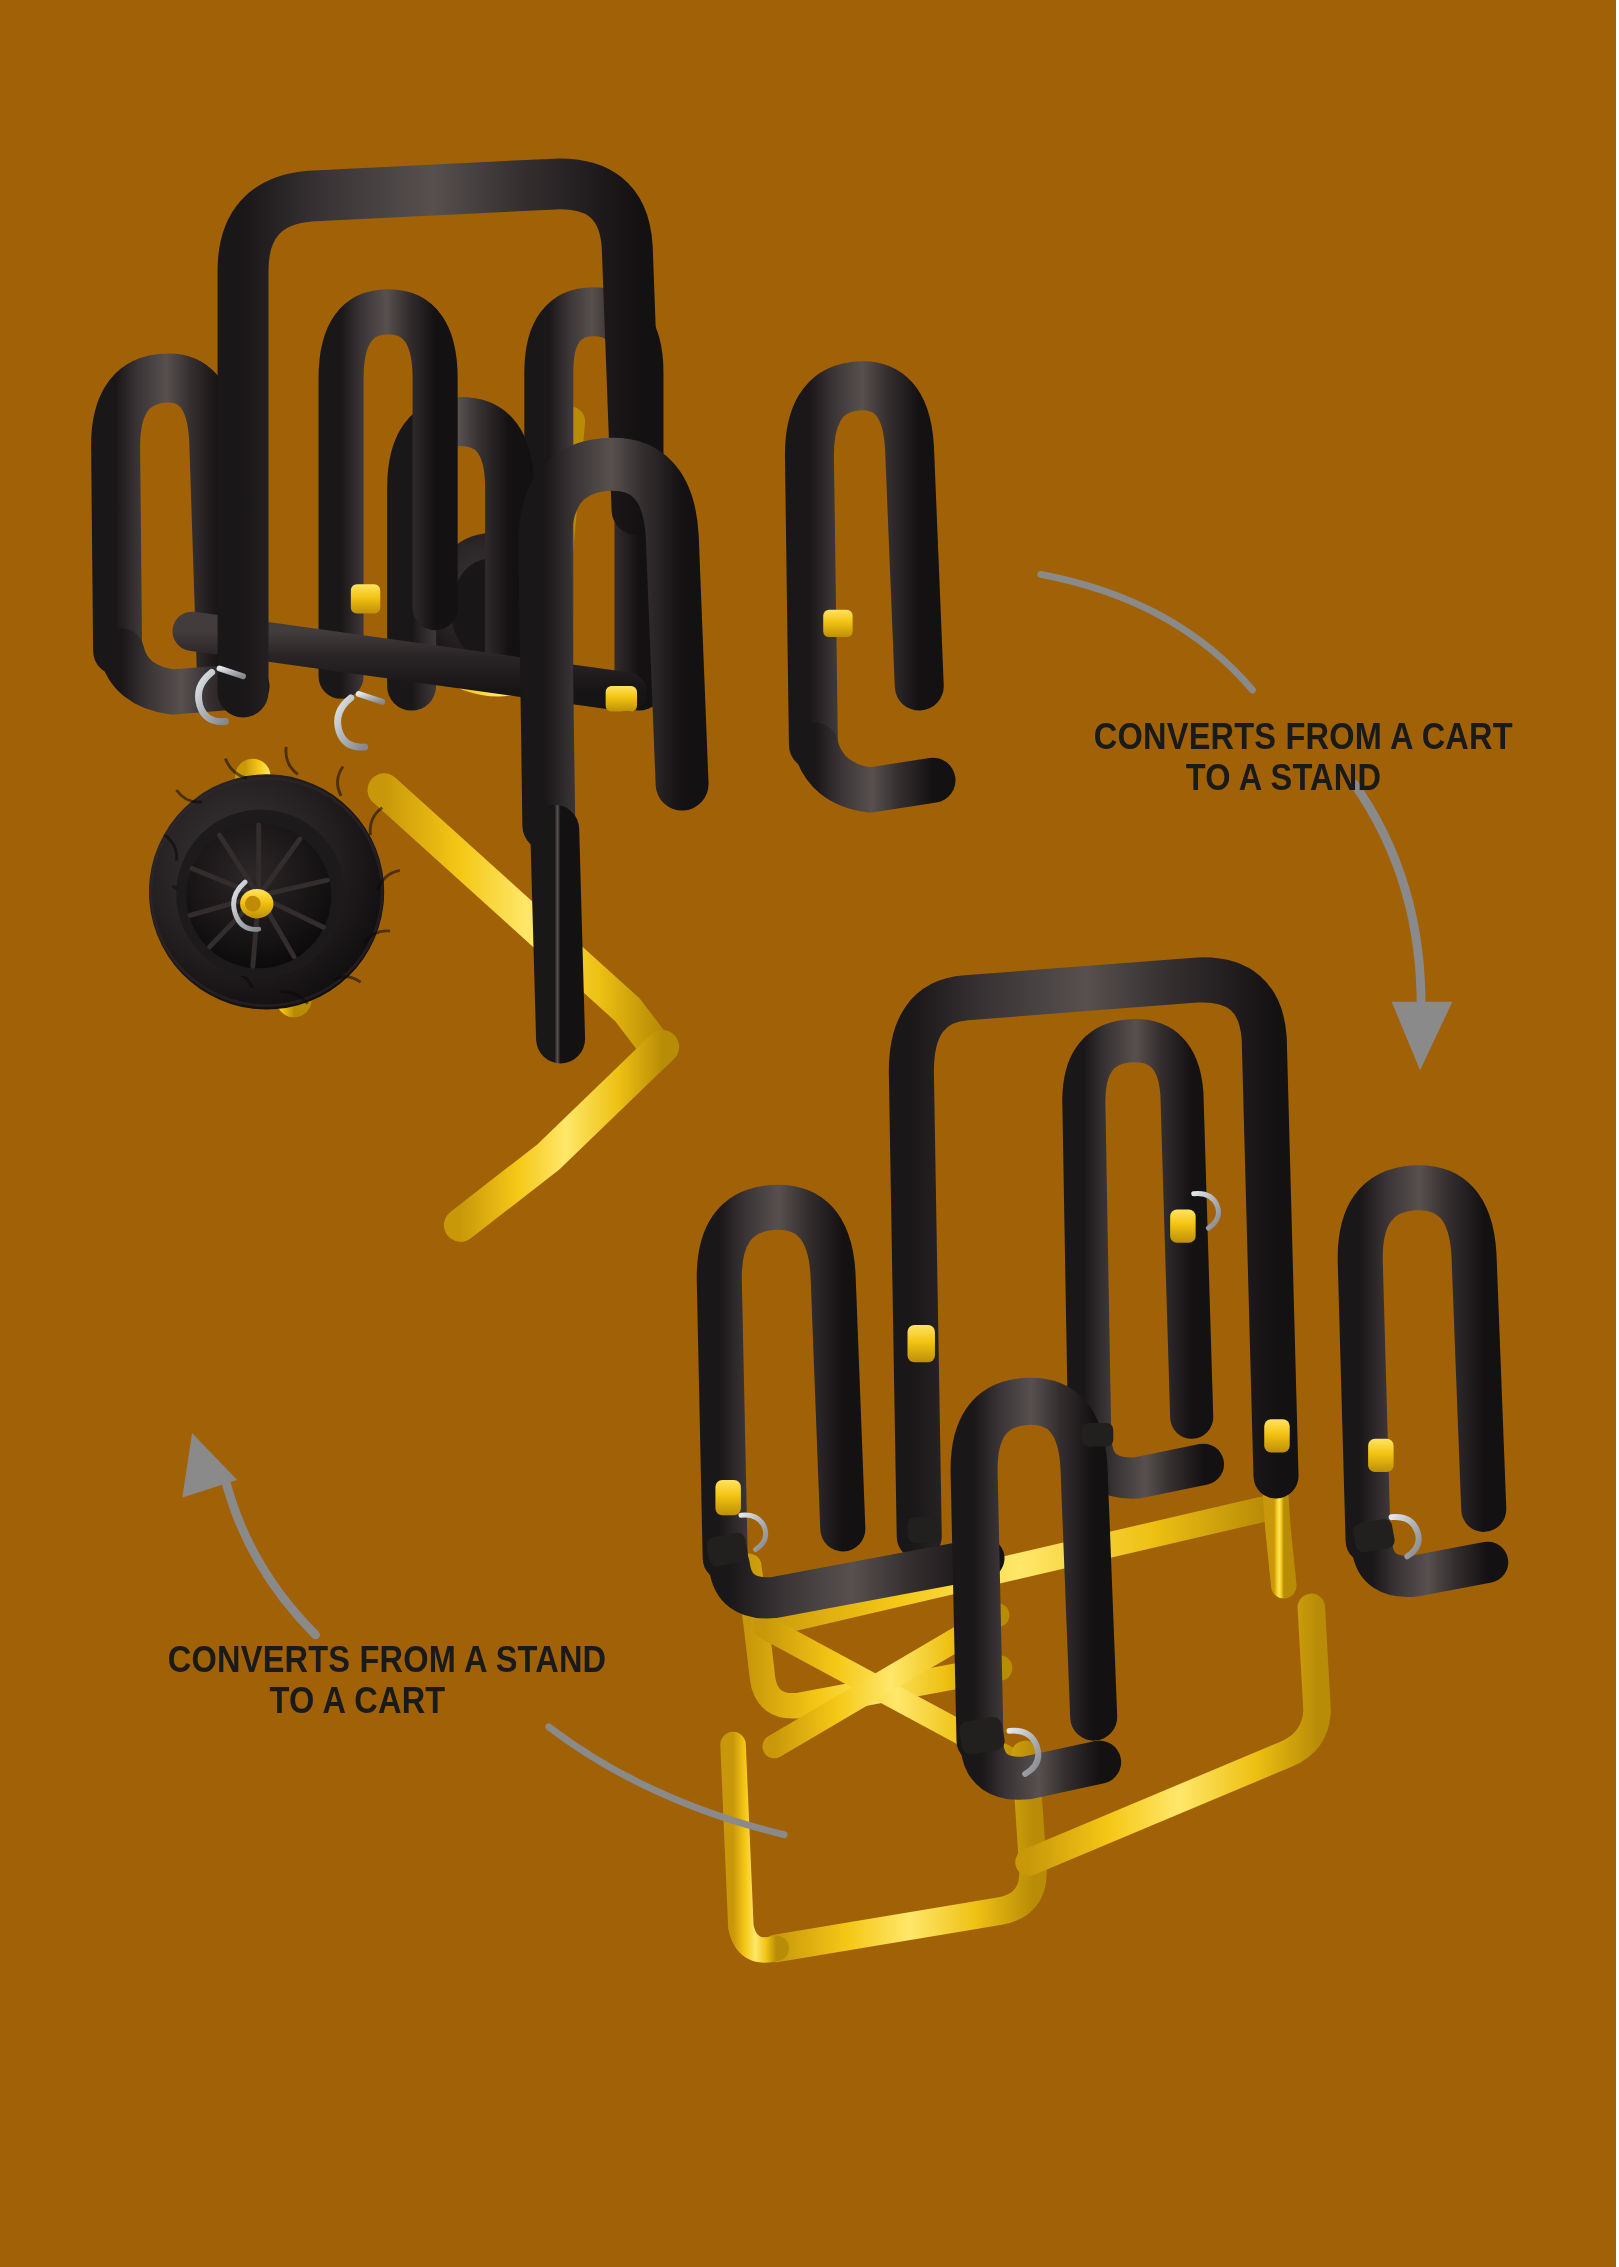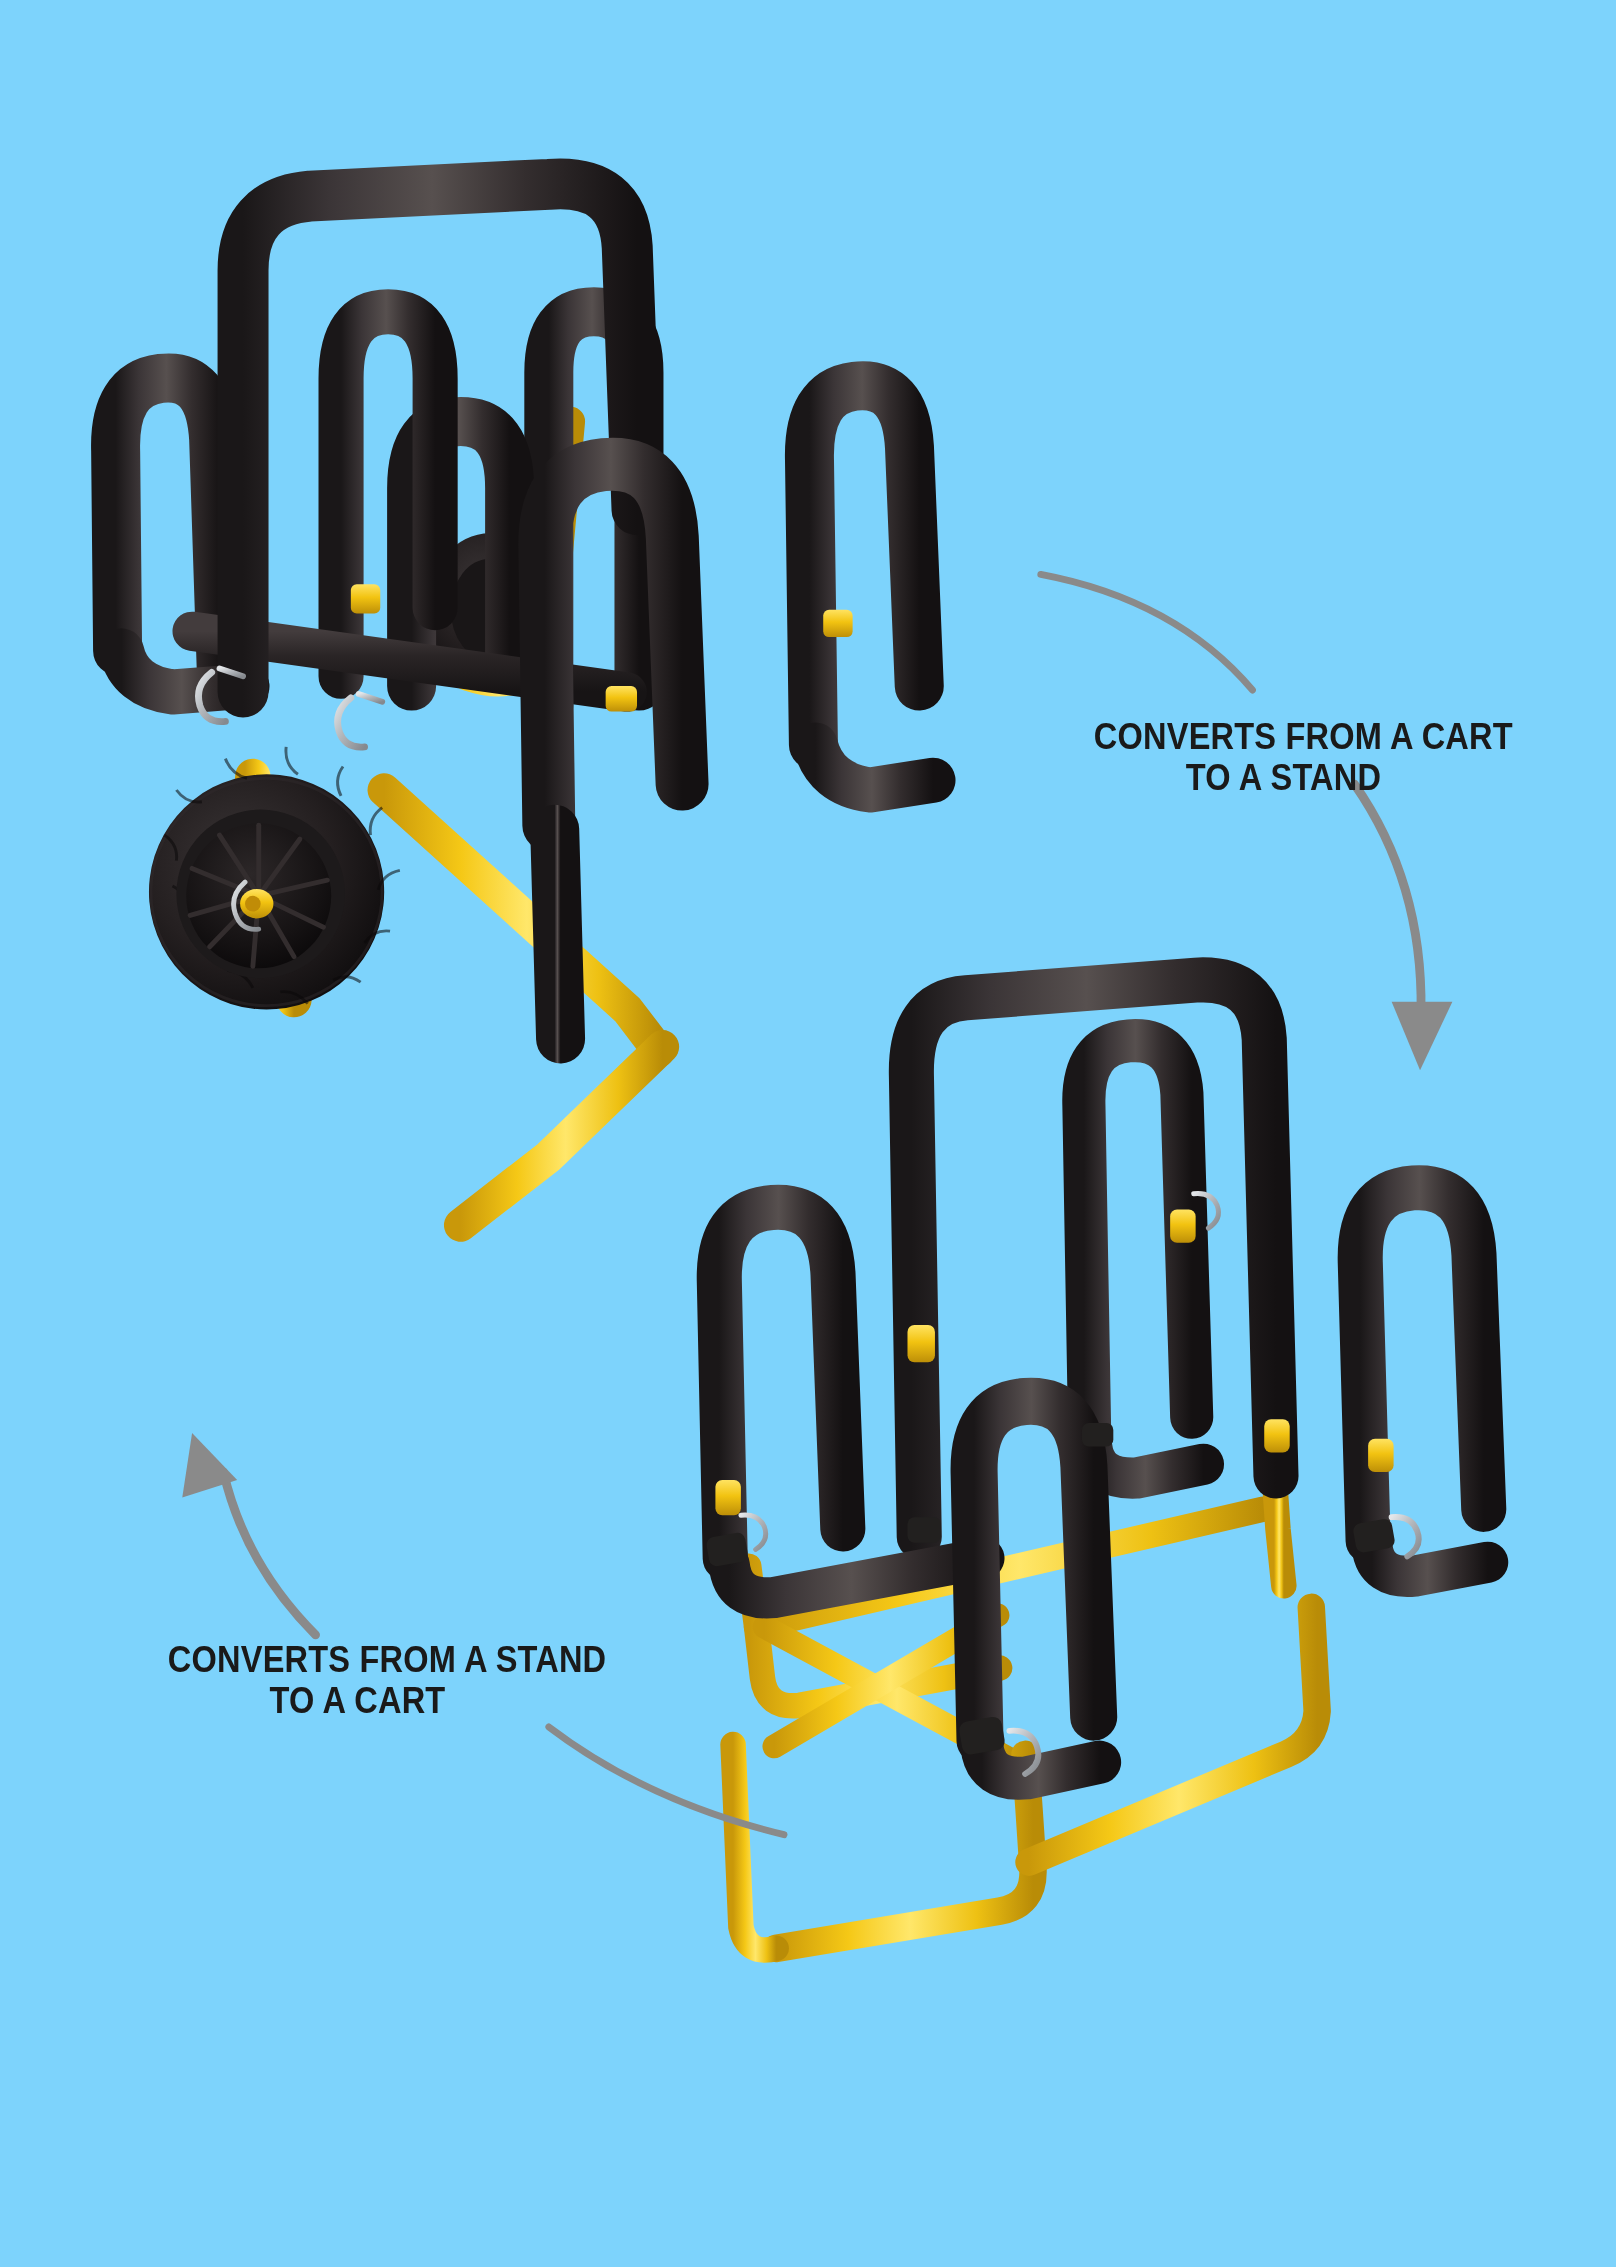--- a/index.html
+++ b/index.html
@@ -12,21 +12,21 @@
     height: 2267px;
     position: relative;
     overflow: hidden;
     font-family: "Liberation Sans", sans-serif;
   }
   #stage {
     position: absolute;
     inset: 0;
     width: 1616px;
     height: 2267px;
-    background: #7dd3fc;
+    background: #a16207;
   }
   .layer {
     position: absolute;
     top: 0;
     left: 0;
     width: 1619px;
     height: 2267px;
   }
   
   .callout {

